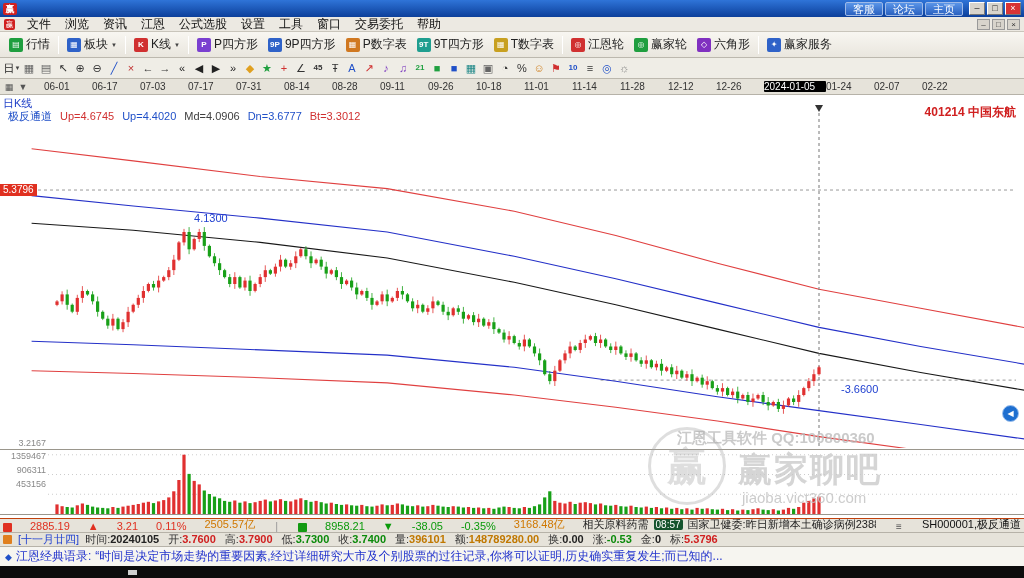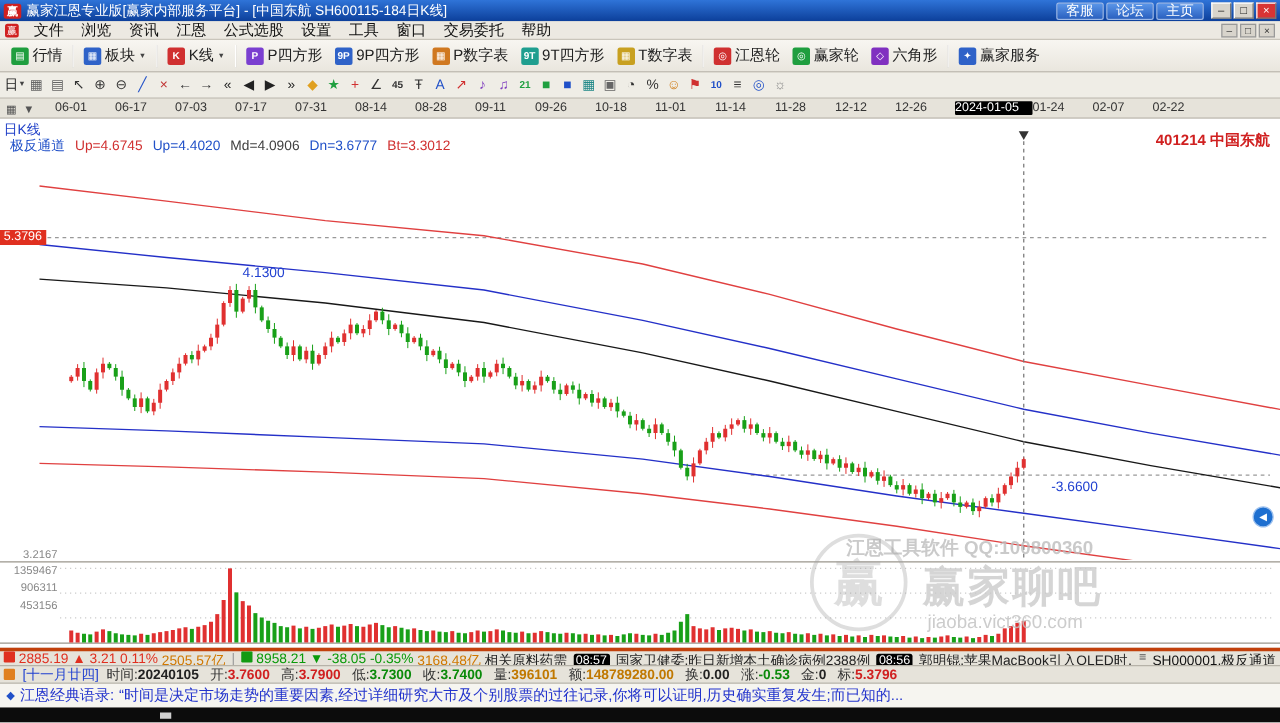--- a/index.html
+++ b/index.html
@@ -58,27 +58,27 @@
   #vlabels span:nth-child(2){top:370px}
   #vlabels span:nth-child(3){top:384px}
   .wm1{position:absolute;left:677px;top:334px;font-size:15px;font-weight:bold;color:#bdbdbd;z-index:2;opacity:.8}
   .wm2{position:absolute;left:738px;top:352px;font-size:34px;font-weight:bold;color:#c8c8c8;z-index:2;opacity:.75;letter-spacing:2px;text-shadow:1px 1px 0 #fff}
   .wm3{position:absolute;left:742px;top:394px;font-size:15px;color:#c4c4c4;z-index:2;opacity:.85}
   .stamp{position:absolute;left:648px;top:332px;width:78px;height:78px;border:3px solid rgba(160,160,160,.35);border-radius:50%;z-index:2;display:flex;align-items:center;justify-content:center}
   .stamp span{font-size:40px;color:rgba(160,160,160,.35);font-weight:bold}
   .expand-btn{position:absolute;left:1002px;top:310px;width:17px;height:17px;border-radius:50%;background:#1e6fd0;color:#fff;font-size:8px;display:flex;align-items:center;justify-content:center;z-index:4;border:1px solid #9cc0ee}
 
   
-  .status1{height:14px;background:#e6e3da;border-top:3px solid #c2410c;display:flex;align-items:flex-start;padding:0 3px;font-size:11px;flex:0 0 14px;white-space:nowrap;overflow:hidden;gap:3px}
+  .status1{height:14px;background:#e6e3da;border-top:1px solid #c2410c;display:flex;align-items:flex-end;padding:0 3px;font-size:11px;flex:0 0 14px;white-space:nowrap;overflow:hidden;gap:18px}
   .idxicon{width:9px;height:9px;border-radius:1px;flex:0 0 9px}
   .bg-red{background:#e03020}.bg-grn{background:#129a12}
   .t-red{color:#e03020}.t-grn{color:#0a9a0a}.t-amb{color:#d07800}
   .sepv{color:#999;margin:0 2px}
   .newswrap{flex:1;overflow:hidden;white-space:nowrap;display:flex;align-items:center;gap:2px}
-  .ntime{color:#fff;background:#000000;font-size:10px;padding:0 2px;border-radius:2px;margin:0 3px;flex:0 0 auto}
+  .ntime{color:#fff;background:#14532d;font-size:10px;padding:0 2px;border-radius:2px;margin:0 3px;flex:0 0 auto}
   .ntext{color:#222}
   .listicon{color:#555;font-size:10px;margin:0 2px}
   .status2{height:14px;background:#e6e3da;border-top:1px solid #b6b2a8;display:flex;align-items:center;padding:0 3px;font-size:11px;flex:0 0 14px;white-space:nowrap;overflow:hidden;gap:6px}
   .calicon{width:9px;height:9px;background:#e08020;border-radius:1px;flex:0 0 9px}
   .lunar{color:#2040d0}
   .qf{color:#333}
   .qf b{font-weight:bold}
 
   
   .gannrow{height:20px;background:#f6f5f0;border-top:1px solid #b6b2a8;display:flex;align-items:center;padding:0 5px;font-size:12px;color:#2233cc;flex:0 0 20px;white-space:nowrap;overflow:hidden;gap:4px}
@@ -86,21 +86,20 @@
   .strip{height:12px;background:#0c0c0c;flex:0 0 12px;position:relative}
   .strip .notch{position:absolute;left:128px;top:4px;width:9px;height:5px;background:#cfcfcf}
 </style>
 </head>
 <body>
 
 <div class="app">
 
   <div class="titlebar">
     <div class="applogo">赢</div>
-    <div class="titletext">赢家江恩专业版[赢家内部服务平台] - [中国东航  SH600115-184日K线]</div>
     <div class="tspacer"></div>
     <div id="titlebtns" style="display:flex">
         <div class="topbtn">客服</div>
         <div class="topbtn">论坛</div>
         <div class="topbtn">主页</div>
       </div>
     <div id="winctrl" style="display:flex">
         <div class="winbtn">–</div>
         <div class="winbtn">□</div>
         <div class="winbtn close">×</div>

